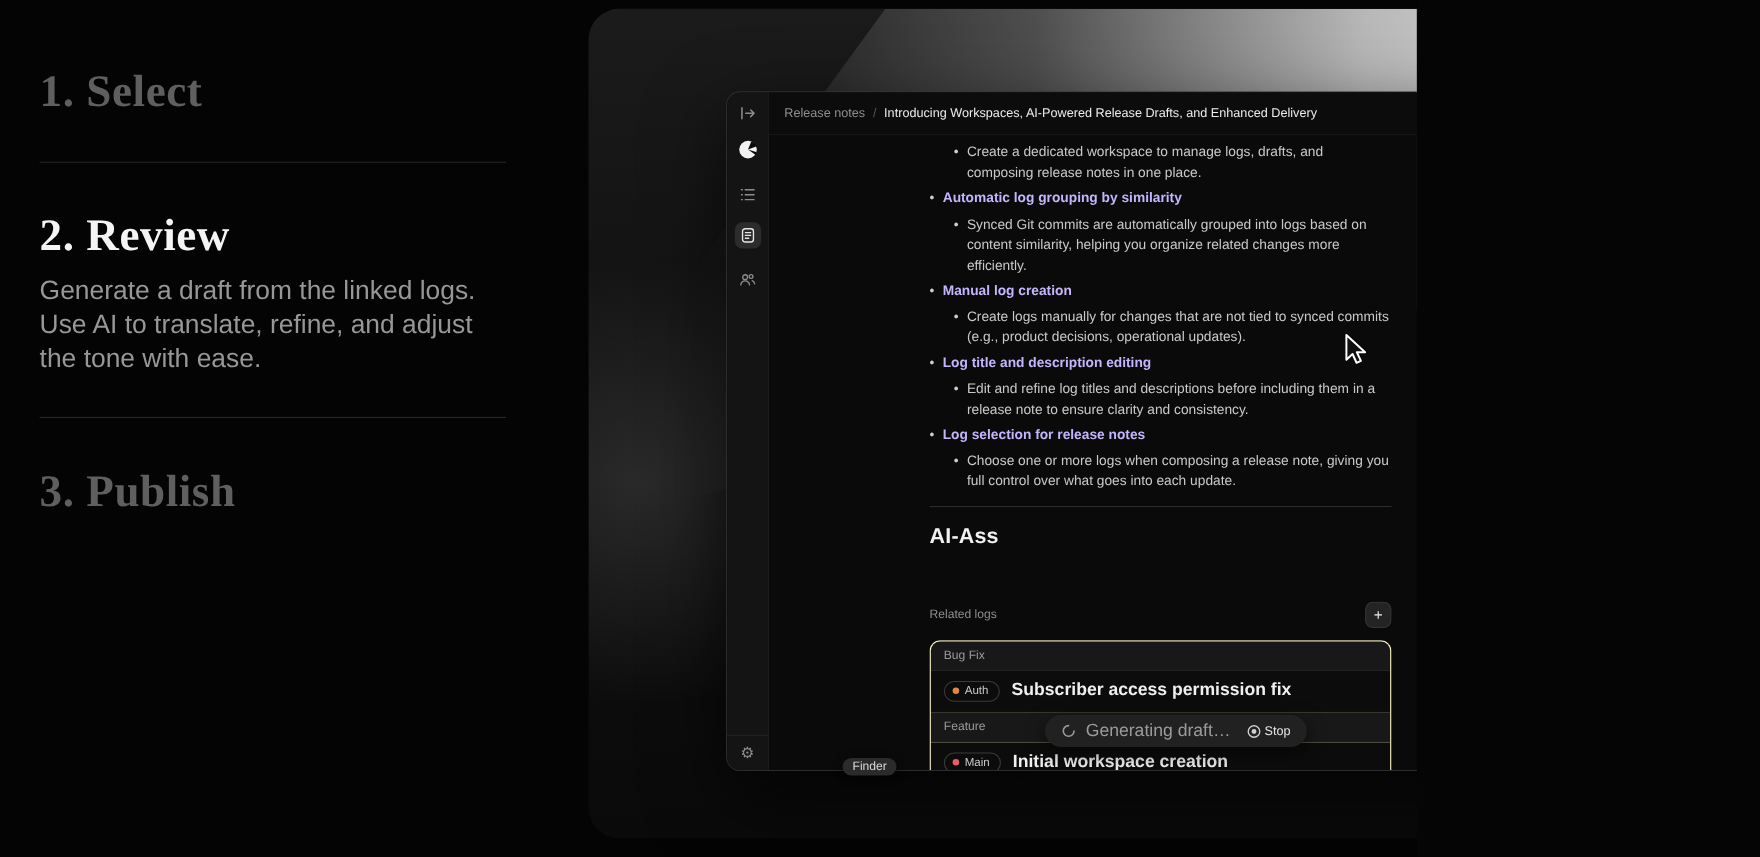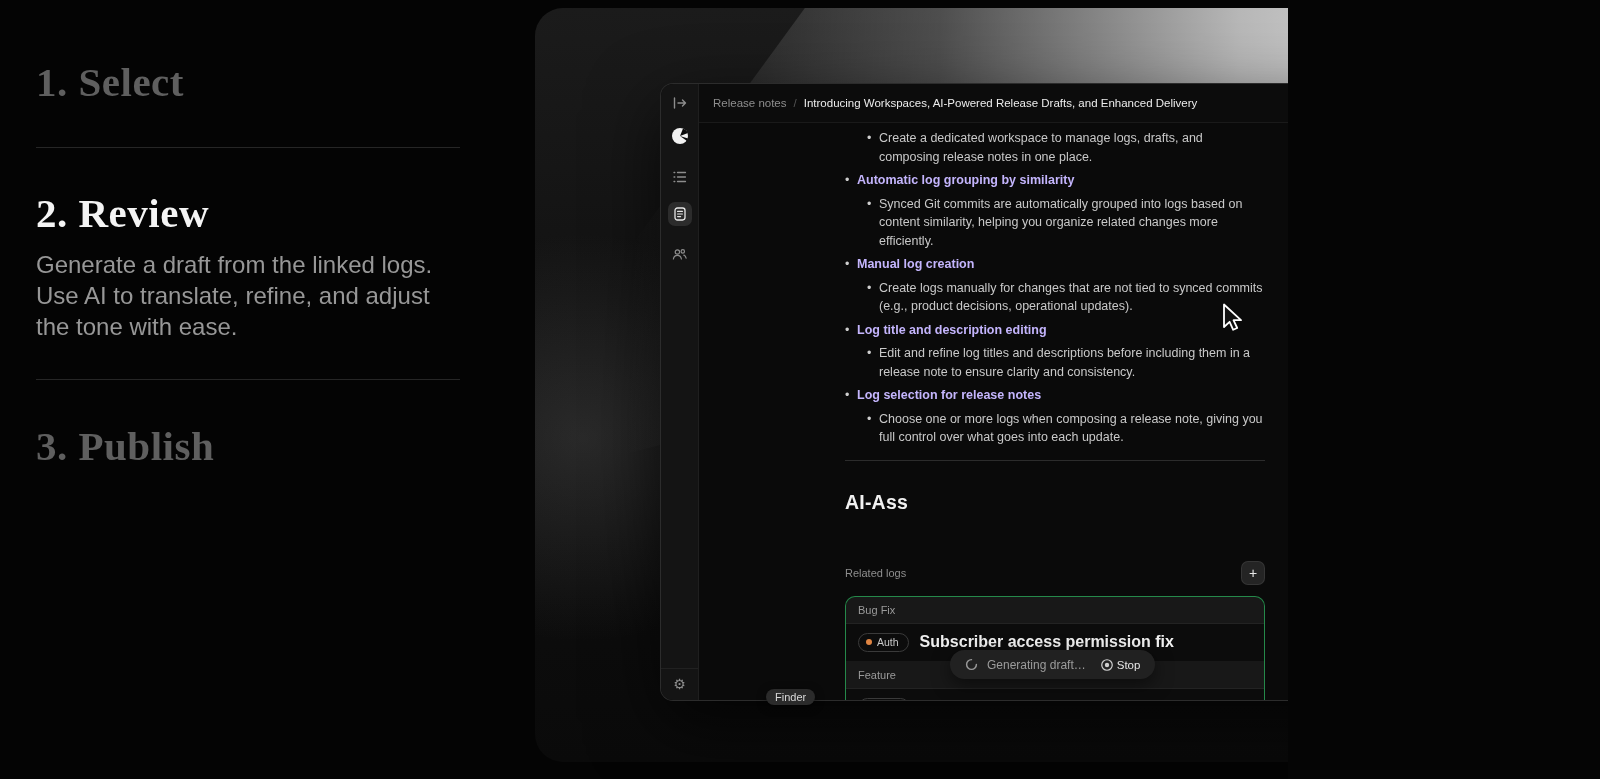--- a/index.html
+++ b/index.html
@@ -53,42 +53,42 @@
                border-radius:7px;padding:5px 13px;line-height:13px;}
 
   .doc-body{position:absolute;left:146px;top:39px;width:420px;}
   .bullets{padding-top:6px;}
   .bullet{display:flex;font-size:12.5px;line-height:18.5px;margin-bottom:5px;}
   .bullet .dot{flex:0 0 12px;color:#cfcfcf;}
   .bullet.lvl2{margin-left:22px;}
   .bullet.lvl1 .txt{color:#c4b5fd;font-weight:700;}
   .bullet.lvl2 .txt{color:#c9c9c9;font-weight:400;}
   .doc-divider{height:1px;background:rgba(255,255,255,.14);margin-top:13px;}
-  .doc-heading{margin-top:30px;font-size:19.5px;font-weight:700;color:#f1f1f1;letter-spacing:.2px;}
+  .doc-heading{margin-top:16px;font-size:19.5px;font-weight:700;color:#f1f1f1;letter-spacing:.2px;}
   .related-row{margin-top:47px;display:flex;align-items:center;justify-content:space-between;}
   .related-label{font-size:11px;color:#8e8e8e;}
   .add-btn{width:24px;height:24px;background:#242424;border:1px solid rgba(255,255,255,.08);
            border-radius:7px;color:#e8e8e8;font-size:14px;line-height:21px;text-align:center;}
 
   .log-table{margin-top:11px;border:1px solid rgba(255,255,255,.07);border-bottom:none;
-             border-radius:10px 10px 0 0;overflow:hidden;background:#15803d;}
+             border-radius:10px 10px 0 0;overflow:hidden;background:#fef9c3;}
   .group-header{height:26px;background:#181818;color:#9a9a9a;font-size:11px;display:flex;
                 align-items:center;padding:0 12px;border-bottom:1px solid rgba(255,255,255,.05);}
   .log-row{height:37px;display:flex;align-items:center;padding:0 12px;gap:11px;
            border-bottom:1px solid rgba(255,255,255,.05);background:#0c0c0c;}
   .tag{display:inline-flex;align-items:center;gap:5px;border:1px solid #3a3a3a;border-radius:999px;
        padding:2.5px 9px 2.5px 7px;}
   .tag-dot{width:6px;height:6px;border-radius:50%;}
   .tag-label{font-size:10.5px;color:#c9c9c9;}
   .log-title{font-size:16px;font-weight:600;color:#f0f0f0;white-space:nowrap;}
 
   .status-pill{position:absolute;left:251px;top:566px;height:29px;background:#212121;
                border-radius:999px;display:flex;align-items:center;gap:9px;padding:0 15px;
                box-shadow:0 6px 18px rgba(0,0,0,.5);z-index:6;}
-  .status-label{font-size:12px;color:#9c9c9c;white-space:nowrap;}
+  .status-label{font-size:16px;color:#9c9c9c;white-space:nowrap;}
   .stop-group{display:flex;align-items:center;gap:3px;margin-left:5px;}
   .stop-label{font-size:11.5px;color:#e6e6e6;}
 
   .finder-pill{position:absolute;left:766px;top:689px;background:#2b2b2b;border-radius:9px;
                padding:2px 9px;font-size:11px;color:#d8d8d8;z-index:8;
                box-shadow:0 2px 8px rgba(0,0,0,.5);}
 
   .cursor{position:absolute;left:1222px;top:303px;z-index:10;}
 </style>
 </head>

